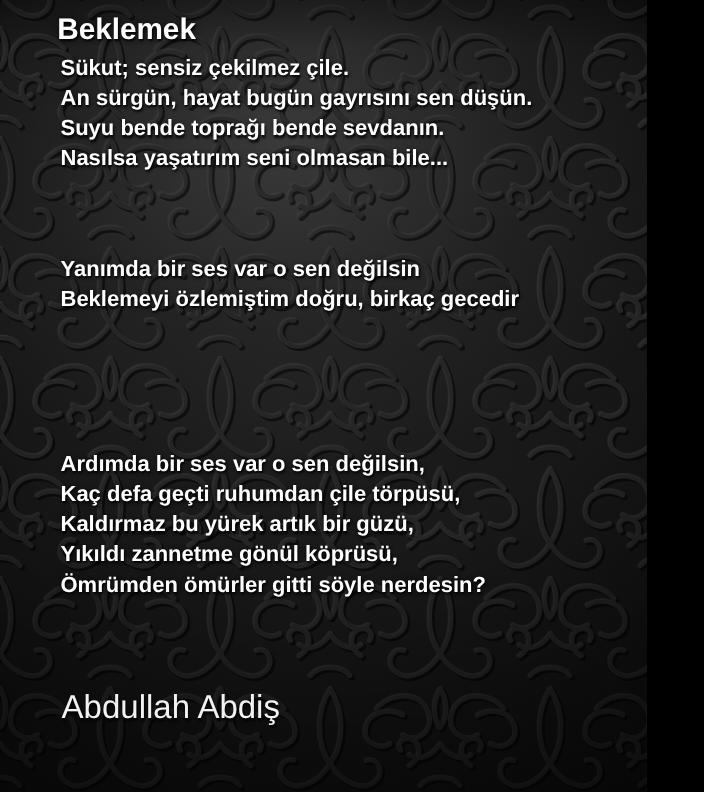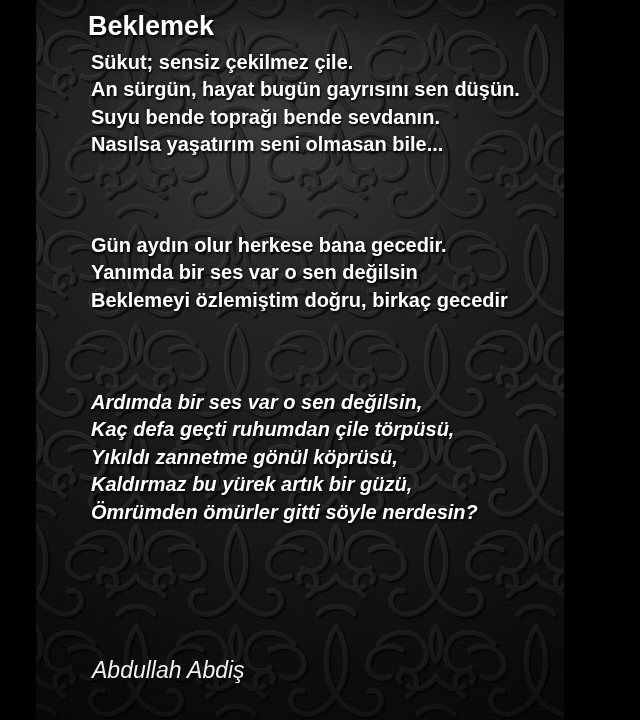--- a/index.html
+++ b/index.html
@@ -7,29 +7,28 @@
     --background:#0d0d0d;
     --pattern-highlight:#3d3d3d;
   }
   html,body{
     margin:0;
     padding:0;
     background:#000;
   }
   .card{
     position:relative;
-    width:528px;
+    width:588px;
     height:720px;
     overflow:hidden;
     background-color:var(--background);
     background-image:
       radial-gradient(ellipse 560px 440px at 44% 17%, rgba(110,110,110,0.42) 0%, rgba(70,70,70,0.22) 42%, rgba(0,0,0,0) 72%),
       radial-gradient(ellipse 820px 660px at 46% 55%, #1d1d1d 0%, #121212 58%, #090909 100%);
     font-family:"Liberation Sans", sans-serif;
-    margin-left:36px;
   }
   .damask{
     position:absolute;
     top:0;left:0;
     width:640px;height:720px;
     display:block;
   }
   .vignette{
     position:absolute;
     top:0;left:0;
@@ -59,27 +58,26 @@
     margin:0;
     font-size:20px;
     font-weight:bold;
     line-height:27.4px;
     color:var(--text);
     text-shadow:1px 2px 2px rgba(0,0,0,0.9), 0 0 5px rgba(0,0,0,0.45);
     white-space:nowrap;
   }
   .stanza-1{ top:49px; }
   .stanza-2{ top:232px; }
-  .stanza-3{ top:389px;font-style:italic; }
+  .stanza-3{ top:409px; }
   .author{
     position:absolute;
     left:56px;
-    top:657px;
-    font-size:23px;
-    font-style:italic;
+    top:627px;
+    font-size:30px;
     font-weight:normal;
     color:#f2f2f2;
     text-shadow:1px 2px 2px rgba(0,0,0,0.9);
   }
 </style>
 </head>
 <body>
 
 <div class="card">
 
@@ -124,28 +122,27 @@
   <h1 class="title">Beklemek</h1>
 
   <div class="stanza stanza-1">
     <p>Sükut; sensiz çekilmez çile.</p>
     <p>An sürgün, hayat bugün gayrısını sen düşün.</p>
     <p>Suyu bende toprağı bende sevdanın.</p>
     <p>Nasılsa yaşatırım seni olmasan bile...</p>
   </div>
 
   <div class="stanza stanza-2">
-    <p>Gün aydın olur herkese bana gecedir.</p>
     <p>Yanımda bir ses var o sen değilsin</p>
     <p>Beklemeyi özlemiştim doğru, birkaç gecedir</p>
   </div>
 
   <div class="stanza stanza-3">
     <p>Ardımda bir ses var o sen değilsin,</p>
     <p>Kaç defa geçti ruhumdan çile törpüsü,</p>
+    <p>Kaldırmaz bu yürek artık bir güzü,</p>
     <p>Yıkıldı zannetme gönül köprüsü,</p>
-    <p>Kaldırmaz bu yürek artık bir güzü,</p>
     <p>Ömrümden ömürler gitti söyle nerdesin?</p>
   </div>
 
   <div class="author">Abdullah Abdiş</div>
 
 </div>
 
 </body></html>

